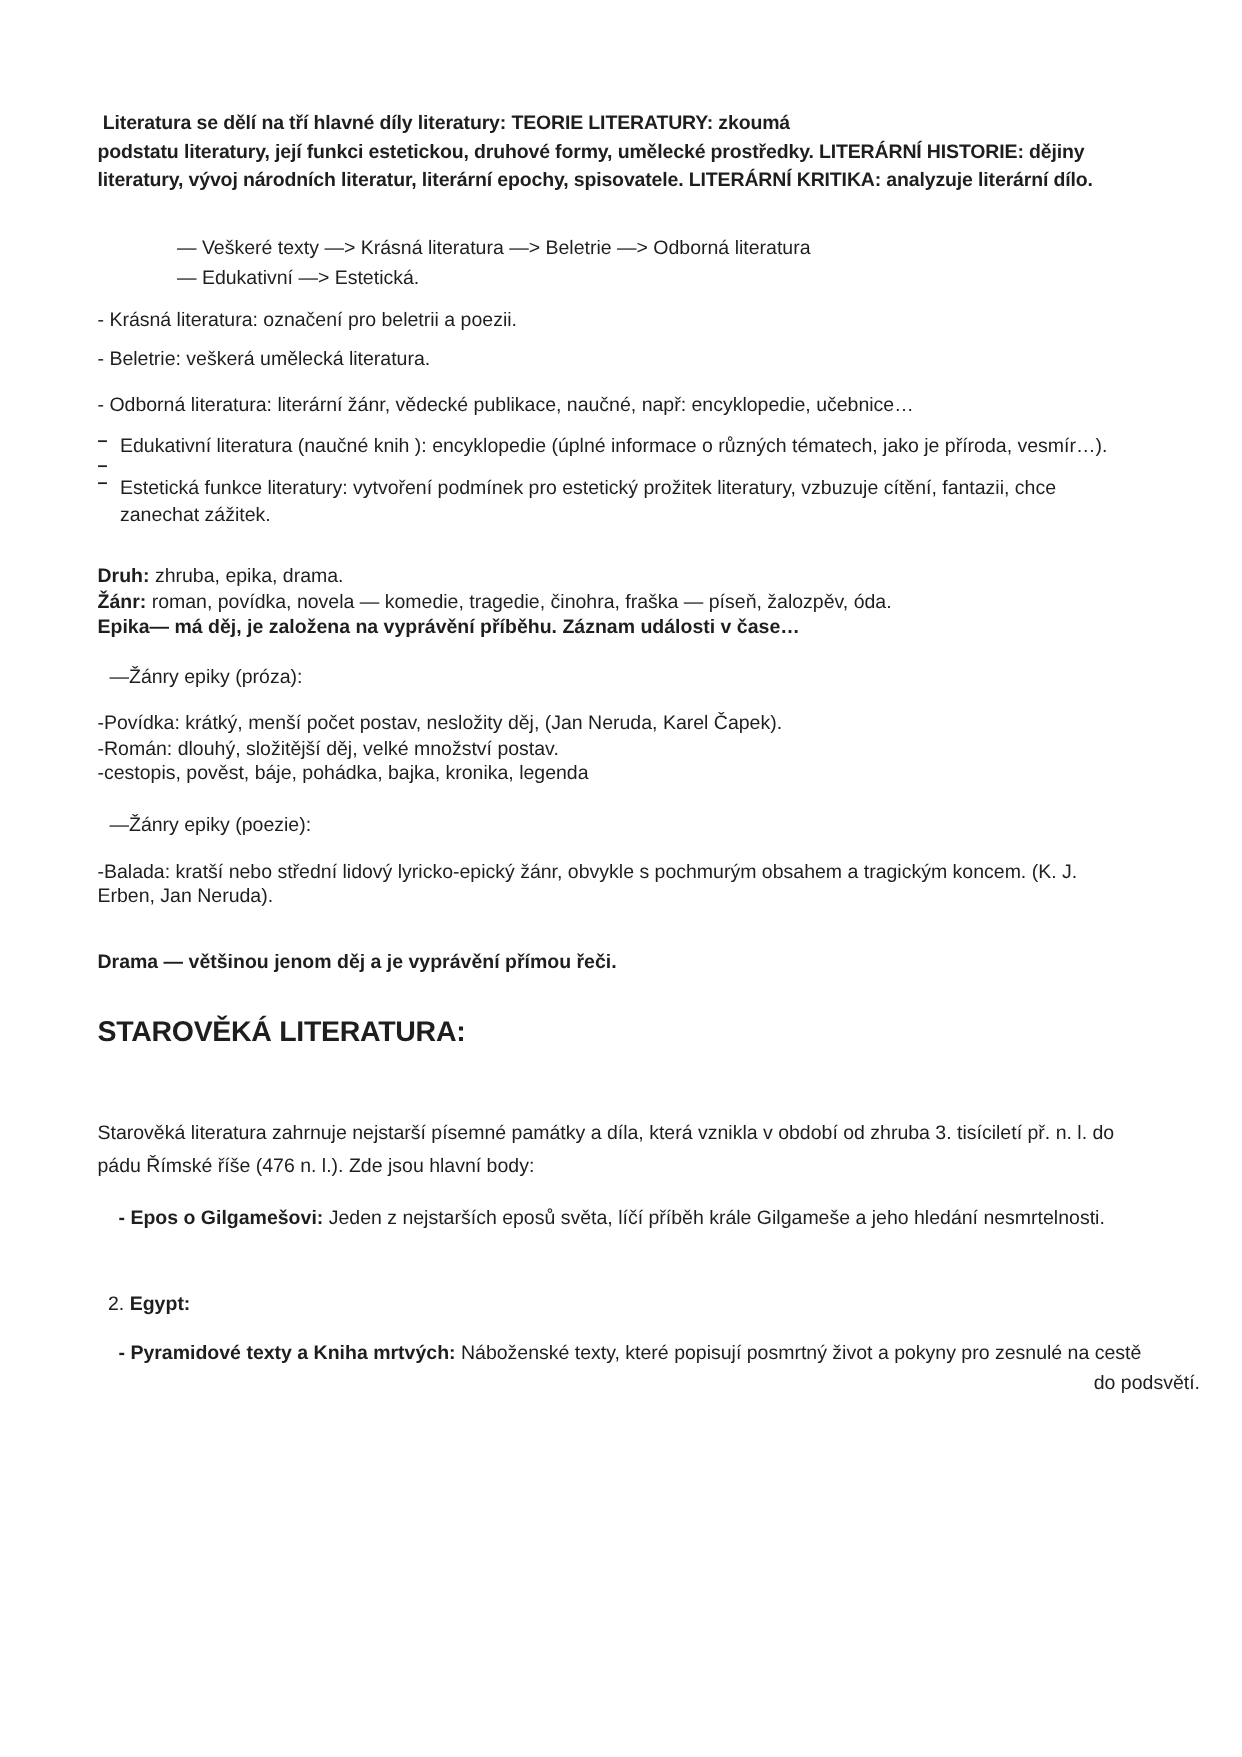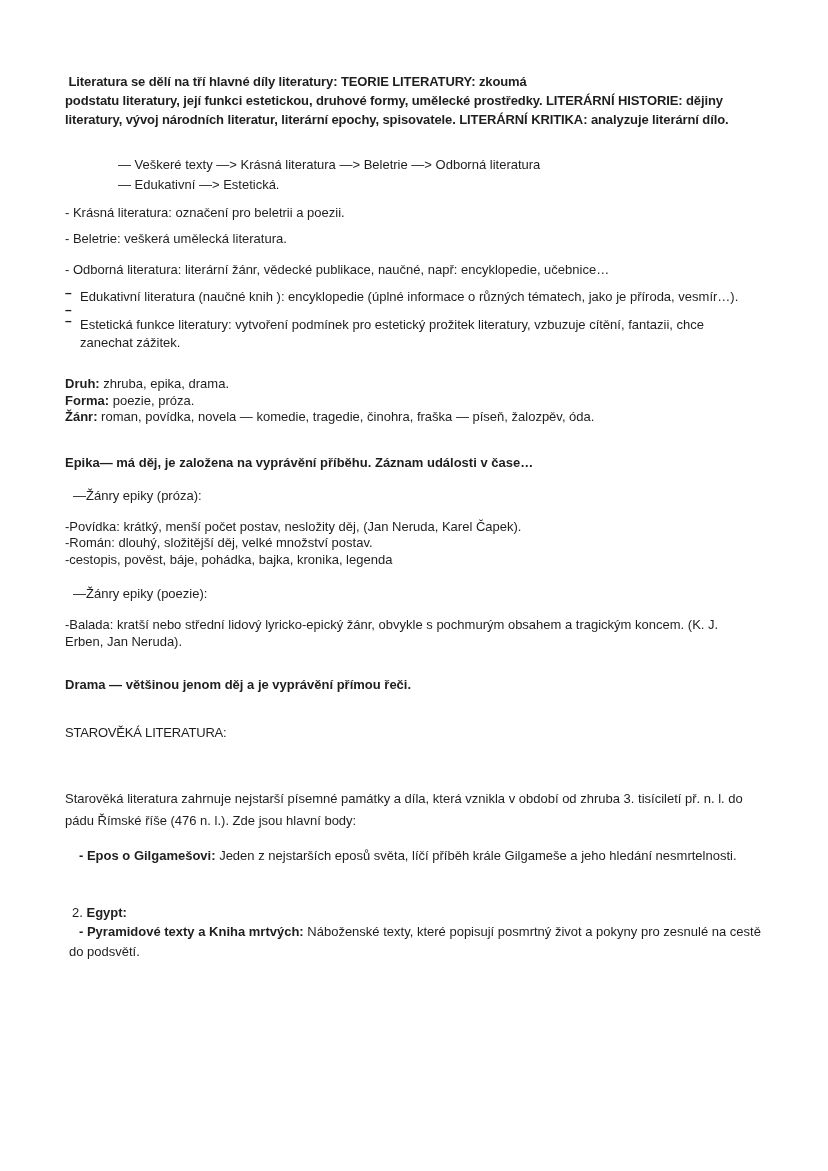--- a/index.html
+++ b/index.html
@@ -28,38 +28,38 @@
   .dash-item { position:relative; padding-left:15px; line-height:18px; }
   .dash-item .marker { position:absolute; left:0; top:-4px; font-weight:bold; font-size:12px; }
   .edukativni { margin-top:9px; }
   .lone-dash { height:10px; line-height:8px; font-weight:bold; font-size:12px; }
   .esteticka { margin-top:0; }
 
   .dfz { margin-top:24px; line-height:16.5px; }
   .dfz b { letter-spacing:0; }
 
   .bold-head { font-weight:bold; line-height:18px; }
-  .epika-head { margin-top:28px; }
+  .epika-head { }
   .genre-label { padding-left:8px; line-height:18px; }
   .proza-label { margin-top:15px; }
   .genre-lines { margin-top:14px; line-height:16.5px; }
   .poezie-label { margin-top:17px; }
   .lyrika-head { margin-top:13px; }
   .drama-head { margin-top:26px; }
 
-  .ancient-title { margin-top:27px; font-weight:normal; font-size:13px; line-height:24px; letter-spacing:-0.2px; }
+  .ancient-title { margin-top:27px; font-weight:bold; font-size:19px; line-height:24px; letter-spacing:-0.2px; }
   .ancient-para { margin-top:43px; line-height:22px; }
   .num-item { margin-top:27px; padding-left:7px; line-height:18px; }
   .num-item .num { font-weight:normal; }
   .num-item b { font-weight:bold; }
   .sub-item { padding-left:14px; line-height:18px; }
   .sub1 { margin-top:15px; }
   .item2 { margin-top:39px; }
-  .sub2l1 { margin-top:0; line-height:20px; }
-  .sub2l2 { padding-left:4px; line-height:20px; }
+  .sub2l1 { margin-top:14px; line-height:20px; }
+  .sub2l2 { padding-left:4px; line-height:20px;text-align:right; }
 </style>
 </head>
 <body>
 
 <div class="page">
   <div class="content">
 
     <div class="intro">
       <div class="line"> Literatura se dělí na tří hlavné díly literatury: TEORIE LITERATURY: zkoumá</div>
       <div class="line">podstatu literatury, její funkci estetickou, druhové formy, umělecké prostředky. LITERÁRNÍ HISTORIE: dějiny</div>
@@ -81,21 +81,20 @@
     </div>
     <div class="lone-dash">–</div>
     <div class="dash-item esteticka">
       <span class="marker">–</span>
       <span class="line">Estetická funkce literatury: vytvoření podmínek pro estetický prožitek literatury, vzbuzuje cítění, fantazii, chce</span>
       <div class="line">zanechat zážitek.</div>
     </div>
 
     <div class="dfz">
       <div class="line"><b>Druh:</b><span> zhruba, epika, drama.</span></div>
-      <div class="line"><b>Forma:</b><span> poezie, próza.</span></div>
       <div class="line"><b>Žánr:</b><span> roman, povídka, novela — komedie, tragedie, činohra, fraška — píseň, žalozpěv, óda.</span></div>
     </div>
 
     <div class="bold-head epika-head line">Epika— má děj, je založena na vyprávění příběhu. Záznam události v čase…</div>
 
     <div class="genre-label proza-label line">—Žánry epiky (próza):</div>
     <div class="genre-lines">
       <div class="line">-Povídka: krátký, menší počet postav, nesložity děj, (Jan Neruda, Karel Čapek).</div>
       <div class="line">-Román: dlouhý, složitější děj, velké množství postav.</div>
       <div class="line">-cestopis, pověst, báje, pohádka, bajka, kronika, legenda</div>

